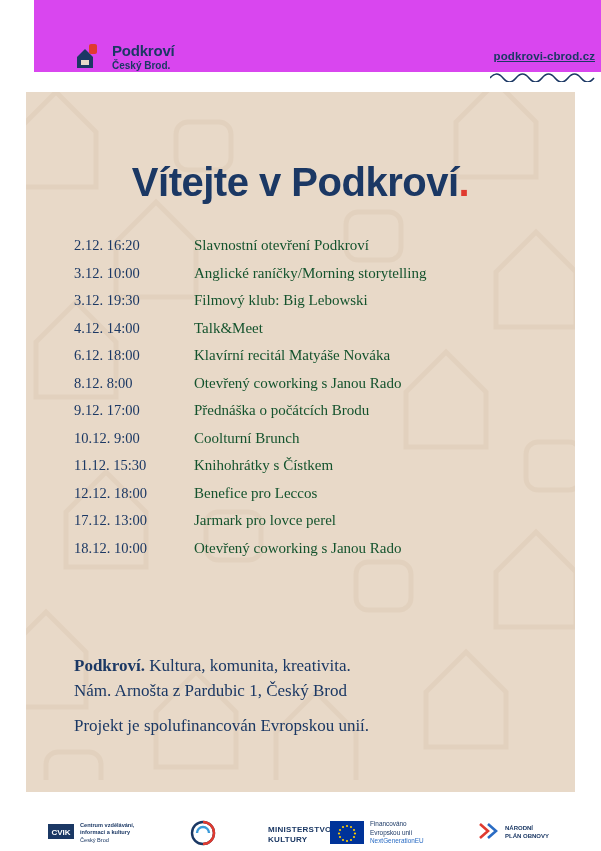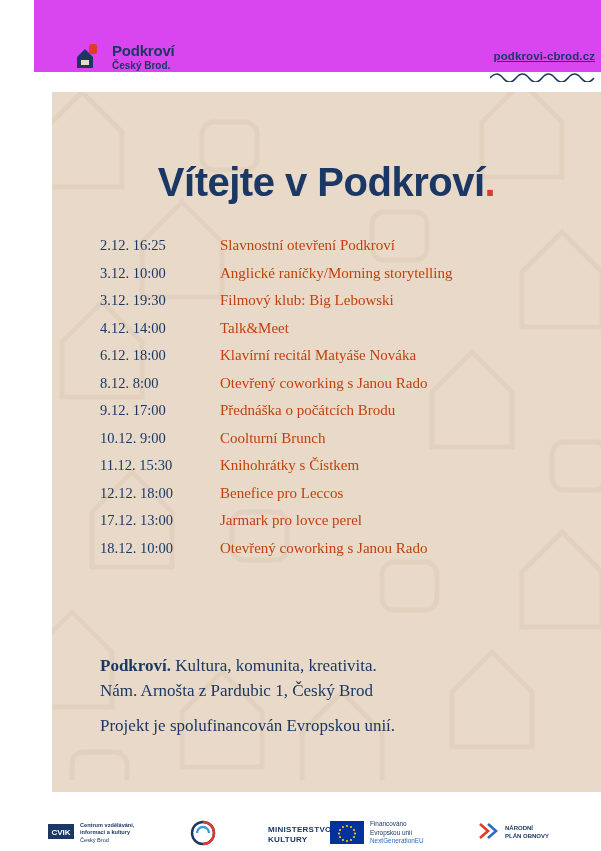--- a/index.html
+++ b/index.html
@@ -82,21 +82,20 @@
 
   
   .panel {
     position: absolute;
     left: 26px;
     top: 92px;
     width: 549px;
     height: 700px;
     background: #e8d9c8;
     overflow: hidden;
-    margin-left: 26px;
   }
   .panel-bg {
     position: absolute;
     left: 0; top: 0;
     width: 549px;
     height: 688px;
     opacity: 0.45;
   }
 
   .poster-title {
@@ -128,21 +127,21 @@
   }
   .event-time {
     width: 120px;
     flex: 0 0 120px;
     font-size: 14.5px;
     color: #1b3864;
     text-align: left;
   }
   .event-title {
     font-size: 15px;
-    color: #c2410c;
+    color: #14532d;
   }
 
   
   .panel-footer {
     position: absolute;
     left: 48px;
     top: 562px;
     font-family: "Liberation Serif", serif;
     font-size: 17px;
     color: #1b3864;
@@ -266,21 +265,21 @@
         </g>
       </svg>
     </div>
 
     <div class="poster-title">
       <span>Vítejte v Podkroví</span><span class="dot">.</span>
     </div>
 
     <div class="events">
       <div class="event-row">
-        <span class="event-time">2.12. 16:25</span>
+        <span class="event-time">2.12. 16:20</span>
         <span class="event-title">Slavnostní otevření Podkroví</span>
       </div>
       <div class="event-row">
         <span class="event-time">3.12. 10:00</span>
         <span class="event-title">Anglické raníčky/Morning storytelling</span>
       </div>
       <div class="event-row">
         <span class="event-time">3.12. 19:30</span>
         <span class="event-title">Filmový klub: Big Lebowski</span>
       </div>

